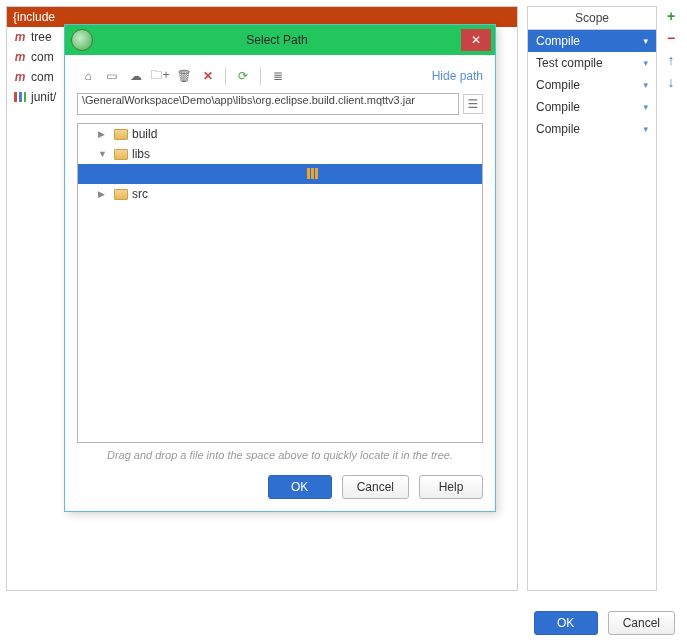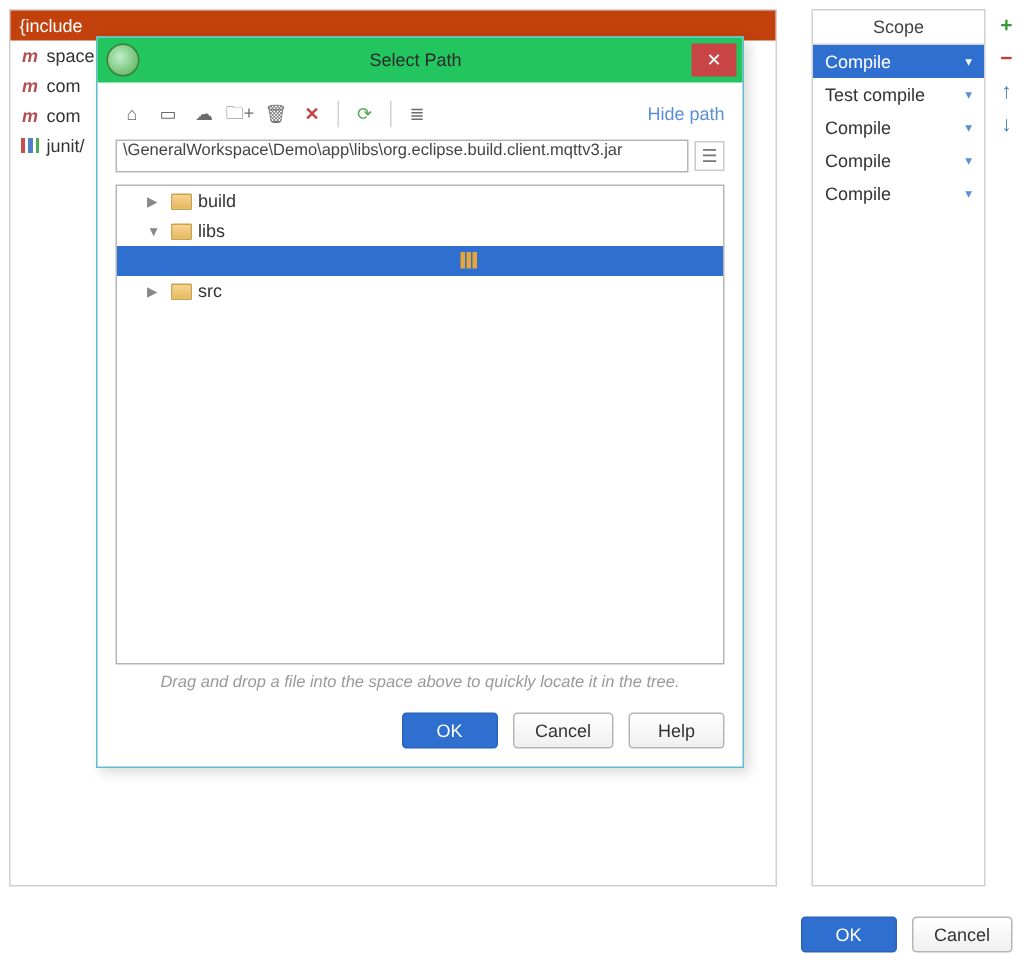--- a/index.html
+++ b/index.html
@@ -21,21 +21,21 @@
   .scope-row.sel { background: #2f6fd0; color: #fff; }
   .chev { font-size: 9px; color: #5a8fd6; }
   .scope-row.sel .chev { color: #fff; }
   
   .action-col { position: absolute; right: 6px; top: 6px; width: 20px; display: flex; flex-direction: column; align-items: center; gap: 6px; padding-top: 2px; }
   .action-col span { width: 16px; height: 16px; display:flex; align-items:center; justify-content:center; font-size: 14px; }
   .plus { color: #3a9a3a; font-weight: bold; }
   .minus { color: #c63a3a; font-weight: bold; }
   .arr { color: #3a7fc0; }
   
-  .scope-panel { right: 30px; width: 116px; }
+  .scope-panel { right: 30px; width: 130px; }
 
   
   .bg-buttons { position: absolute; right: 12px; bottom: 8px; display: flex; gap: 10px; }
   .btn { display: inline-flex; align-items: center; justify-content: center; min-width: 64px; height: 24px; padding: 0 14px; border: 1px solid #b5b5b5; border-radius: 3px; background: linear-gradient(#fff,#efefef); color: #333; cursor: pointer; }
   .btn.primary { background: #2f6fd0; border-color: #2a64bc; color: #fff; }
 
   
   .dialog { position: absolute; left: 64px; top: 24px; width: 432px; background: #fff; border: 1px solid #5fbcd3; box-shadow: 3px 3px 8px rgba(0,0,0,.15); }
   .titlebar { height: 30px; background: #22c55e; display: flex; align-items: center; }
   .titlebar .app-icon { width: 22px; height: 22px; margin-left: 6px; border-radius: 50%; background: radial-gradient(circle at 40% 40%, #bff0c8, #4fa94f); border: 1px solid #3a7f3a; }
@@ -70,21 +70,21 @@
 </style>
 </head>
 <body>
 
 <div class="bg-left">
   <div class="bg-row sel">
     <span>{include</span>
   </div>
   <div class="bg-row">
     <span class="bg-icon m-icon">m</span>
-    <span>space</span>
+    <span>tree</span>
   </div>
   <div class="bg-row">
     <span class="bg-icon m-icon">m</span>
     <span>com</span>
   </div>
   <div class="bg-row">
     <span class="bg-icon m-icon">m</span>
     <span>com</span>
   </div>
   <div class="bg-row">

